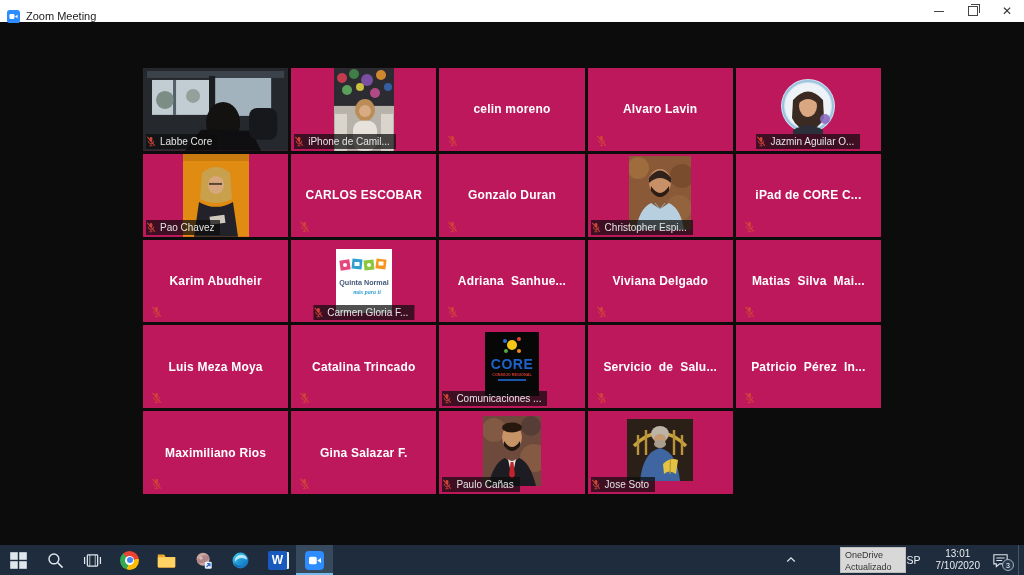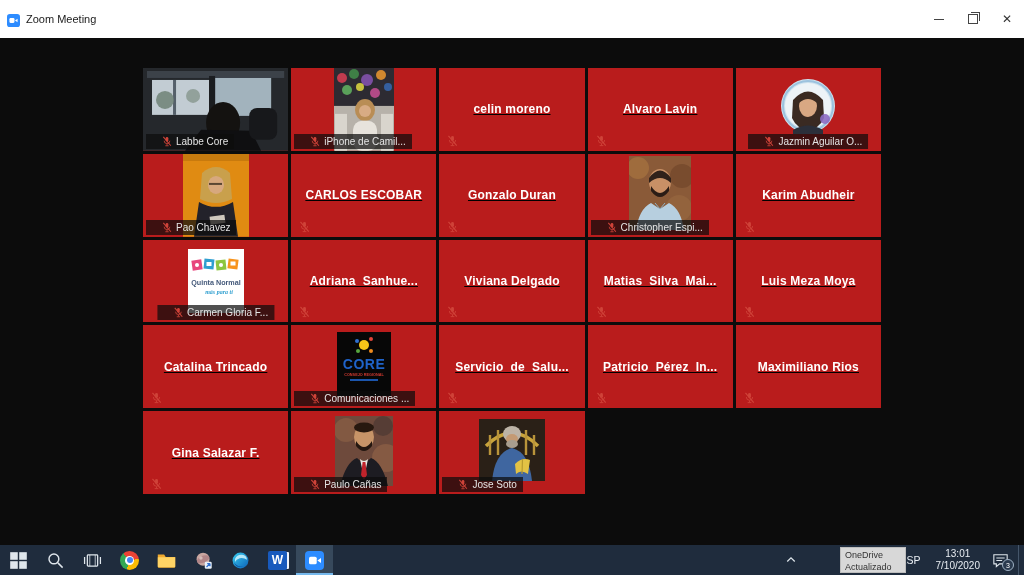--- a/index.html
+++ b/index.html
@@ -3,43 +3,43 @@
 <meta charset="utf-8">
 <style>
   html,body{margin:0;padding:0;}
   body{
     width:1024px;height:575px;position:relative;overflow:hidden;
     background:#000;font-family:"Liberation Sans",sans-serif;
     -webkit-font-smoothing:antialiased;
   }
   
   .titlebar{
-    position:absolute;top:0;left:0;width:1024px;height:38px;
-    background:#ffffff;display:flex;align-items:center;z-index:30;
+    position:absolute;top:0;left:0;width:1024px;height:22px;
+    background:#ffffff;display:flex;align-items:flex-end;z-index:30;
   }
   .titlebar .app-ic{width:13px;height:13px;margin:0 6px 0 7px;flex:0 0 auto;}
   .titlebar .ttl{font-size:11px;color:#1a1a1a;}
   .win-controls{margin-left:auto;display:flex;height:100%;}
   .win-btn{width:34px;height:100%;display:flex;align-items:center;justify-content:center;color:#444;}
   .wb-min{width:10px;height:1px;background:#444;}
   .wb-restore{width:8px;height:8px;border:1px solid #444;position:relative;background:#fff;}
   .wb-restore:before{content:"";position:absolute;left:2px;top:-3px;width:8px;height:8px;border:1px solid #444;border-bottom:none;border-left:none;}
   .wb-close{font-size:12px;line-height:1;color:#333;}
   
   .meeting{position:absolute;top:22px;left:0;width:1024px;height:523px;background:#0c0c0c;}
   .grid{
     position:absolute;left:143px;top:46px;width:738px;height:426px;
     display:grid;grid-template-columns:repeat(5,1fr);grid-template-rows:repeat(5,1fr);gap:3px;
   }
-  .tile{background:#b91c1c;position:relative;display:flex;align-items:center;justify-content:center;overflow:hidden;text-decoration:underline;}
+  .tile{background:#be185d;position:relative;display:flex;align-items:center;justify-content:center;overflow:hidden;}
   .pname{color:#fff;font-weight:bold;font-size:12px;white-space:pre;letter-spacing:.2px;}
   .mic-corner{position:absolute;left:8px;bottom:6px;width:11px;height:12px;}
   .plabel{
     position:absolute;bottom:2px;height:15px;display:flex;align-items:center;gap:4px;
-    background:rgba(12,12,12,.72);padding:0 6px 0 16px;font-size:10px;color:#e4e4e4;z-index:3;
+    background:rgba(12,12,12,.72);padding:0 6px 0 0;font-size:10px;color:#e4e4e4;z-index:3;
     max-width:96%;white-space:nowrap;text-align:center;
   }
   .plabel svg{width:10px;height:11px;flex:0 0 auto;}
   .plabel.left{left:3px;}
   .plabel.center{left:50%;transform:translateX(-50%);}
   .visbox{display:flex;align-items:center;justify-content:center;z-index:1;}
   .visbox svg{width:100%;height:100%;display:block;}
   .vb-man-room-window{position:absolute;inset:0;}
   .vb-woman-mural{width:60px;height:100%;}
   .vb-woman-circle{width:56px;height:56px;margin-bottom:6px;}
@@ -290,20 +290,32 @@
               <path d="M2.6 5.6a3.4 3.4 0 0 0 6.8 0"></path>
               <line x1="6" y1="9.4" x2="6" y2="11.2"></line>
               <line x1="4" y1="11.6" x2="8" y2="11.6"></line>
               <line x1="1.6" y1="1" x2="10.6" y2="11.6" stroke-width="1.3"></line>
             </g>
           </svg>
           <span>Christopher Espi...</span>
         </div>
       </div>
       <div class="tile">
+        <div class="pname">iPad de CORE C...</div>
+        <div class="mic-corner"><svg viewBox="0 0 12 13">
+            <g stroke="#cf4339" fill="none" stroke-width="1">
+              <rect x="4.4" y="1" width="3.2" height="5.6" rx="1.6" fill="#cf4339" stroke="none"></rect>
+              <path d="M2.6 5.6a3.4 3.4 0 0 0 6.8 0"></path>
+              <line x1="6" y1="9.4" x2="6" y2="11.2"></line>
+              <line x1="4" y1="11.6" x2="8" y2="11.6"></line>
+              <line x1="1.6" y1="1" x2="10.6" y2="11.6" stroke-width="1.3"></line>
+            </g>
+          </svg></div>
+      </div>
+      <div class="tile">
         <div class="pname">Karim Abudheir</div>
         <div class="mic-corner"><svg viewBox="0 0 12 13">
             <g stroke="#cf4339" fill="none" stroke-width="1">
               <rect x="4.4" y="1" width="3.2" height="5.6" rx="1.6" fill="#cf4339" stroke="none"></rect>
               <path d="M2.6 5.6a3.4 3.4 0 0 0 6.8 0"></path>
               <line x1="6" y1="9.4" x2="6" y2="11.2"></line>
               <line x1="4" y1="11.6" x2="8" y2="11.6"></line>
               <line x1="1.6" y1="1" x2="10.6" y2="11.6" stroke-width="1.3"></line>
             </g>
           </svg></div>

